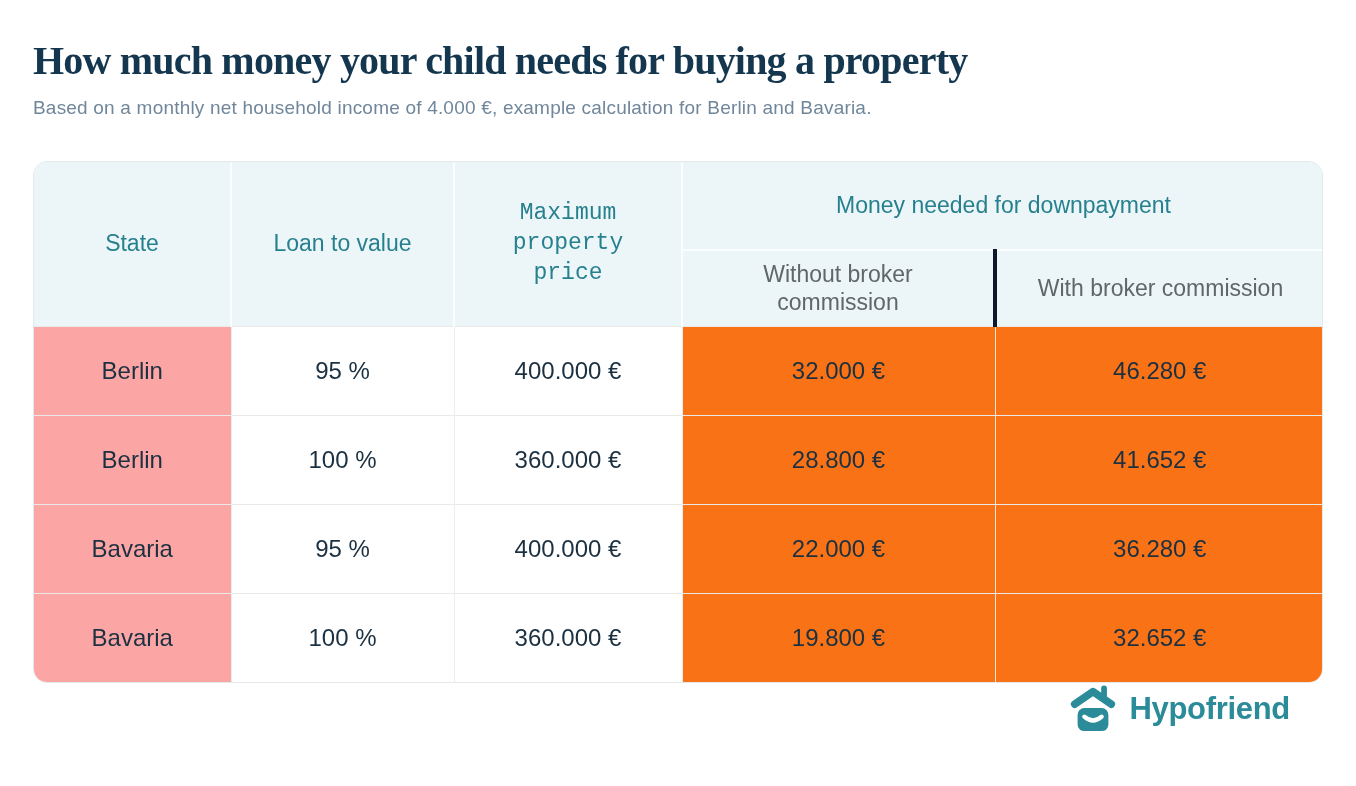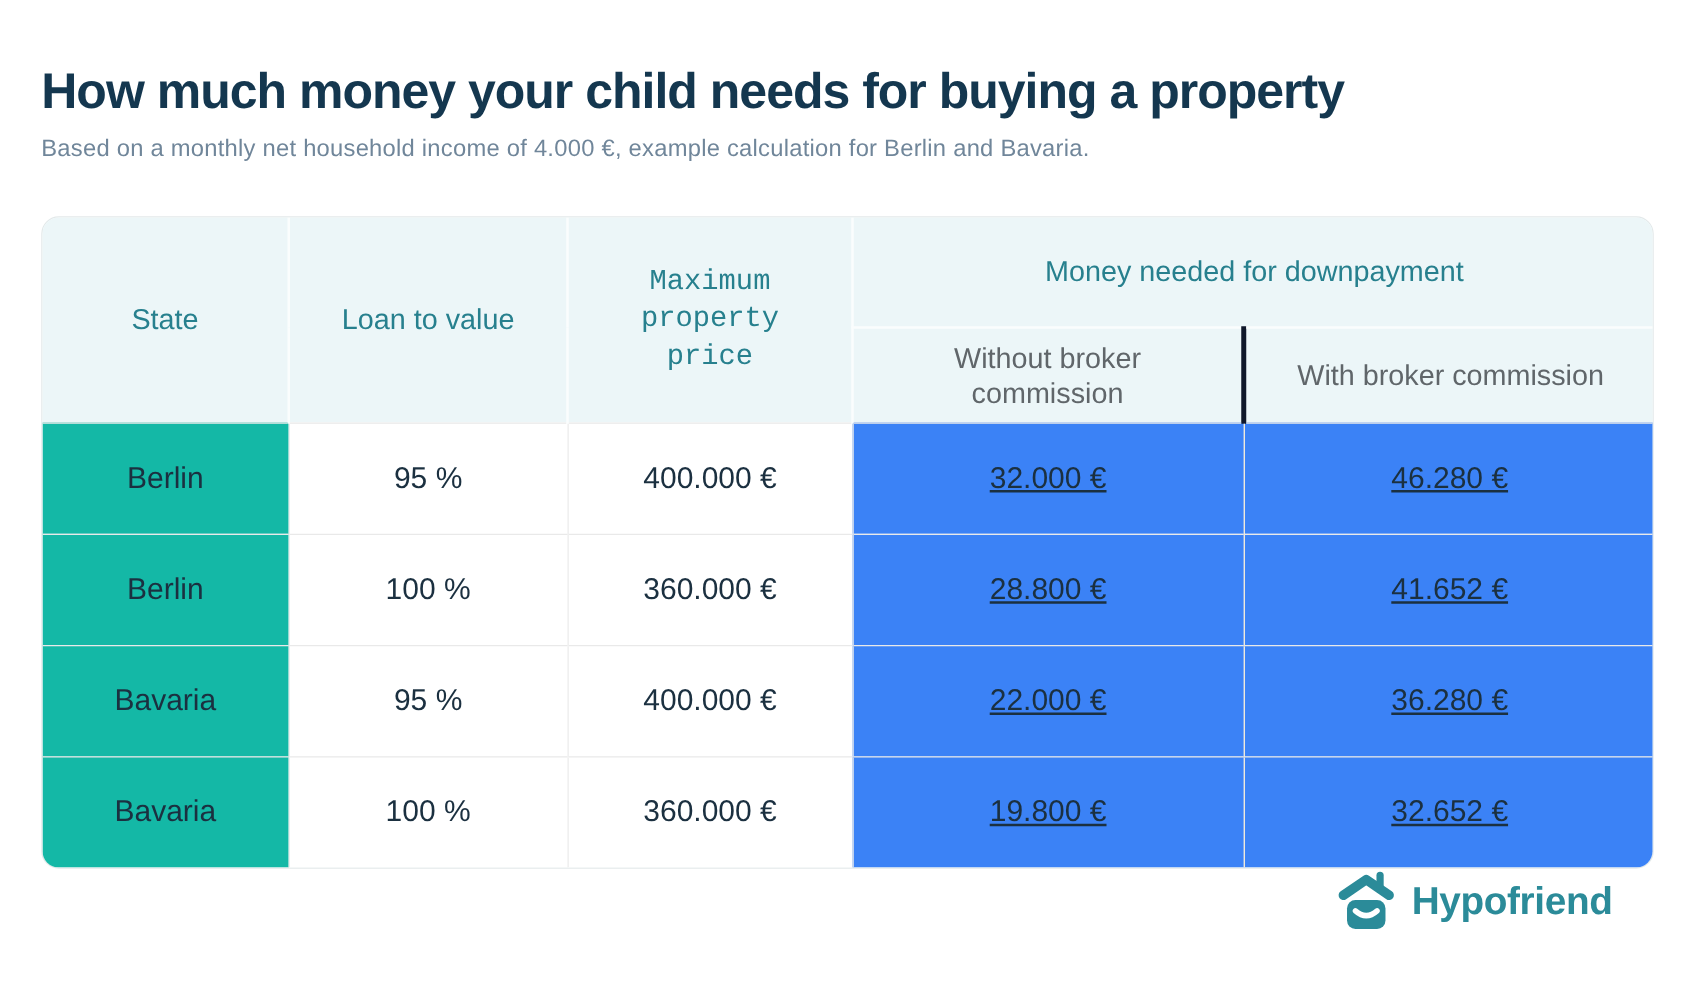--- a/index.html
+++ b/index.html
@@ -1,22 +1,22 @@
 <!DOCTYPE html>
 <html><head>
 <meta charset="utf-8">
 <style>
   * { margin: 0; padding: 0; box-sizing: border-box; }
   html, body { width: 1356px; height: 786px; background: #ffffff; overflow: hidden; }
   body { font-family: "Liberation Sans", sans-serif; }
   .content { padding: 0 33px; }
 
   .page-title {
-    margin-top: 50px;
-    font-family: Liberation Sans, sans-serif;
+    margin-top: 38px;
+    font-family: Liberation Serif, serif;
     font-weight: 700;
     font-size: 40px;
     line-height: 1.15;
     letter-spacing: -0.8px;
     color: #14374f;
   }
   .page-subtitle {
     margin-top: 13px;
     font-size: 19px;
     letter-spacing: 0.2px;
@@ -56,22 +56,22 @@
     height: 89px;
     background: #ffffff;
     color: #1b3040;
     font-size: 24px;
     font-weight: 500;
     text-align: center;
     vertical-align: middle;
     border-top: 1px solid #e9e9e9;
   }
   tbody td + td { border-left: 1px solid #ececec; }
-  tbody td.state-cell { background: #14b8a6; }
-  tbody td.cream-cell { background: #3b82f6; text-decoration: underline; }
+  tbody td.state-cell { background: #fca5a5; }
+  tbody td.cream-cell { background: #f97316; }
   tbody td.cream-cell + td.cream-cell { border-left: 1px solid #f1e9d9; }
 
   .footer {
     display: flex;
     justify-content: flex-end;
     align-items: center;
     gap: 11px;
     padding-right: 33px;
   }
   .logo-icon { width: 50px; height: 52px; display: block; }

